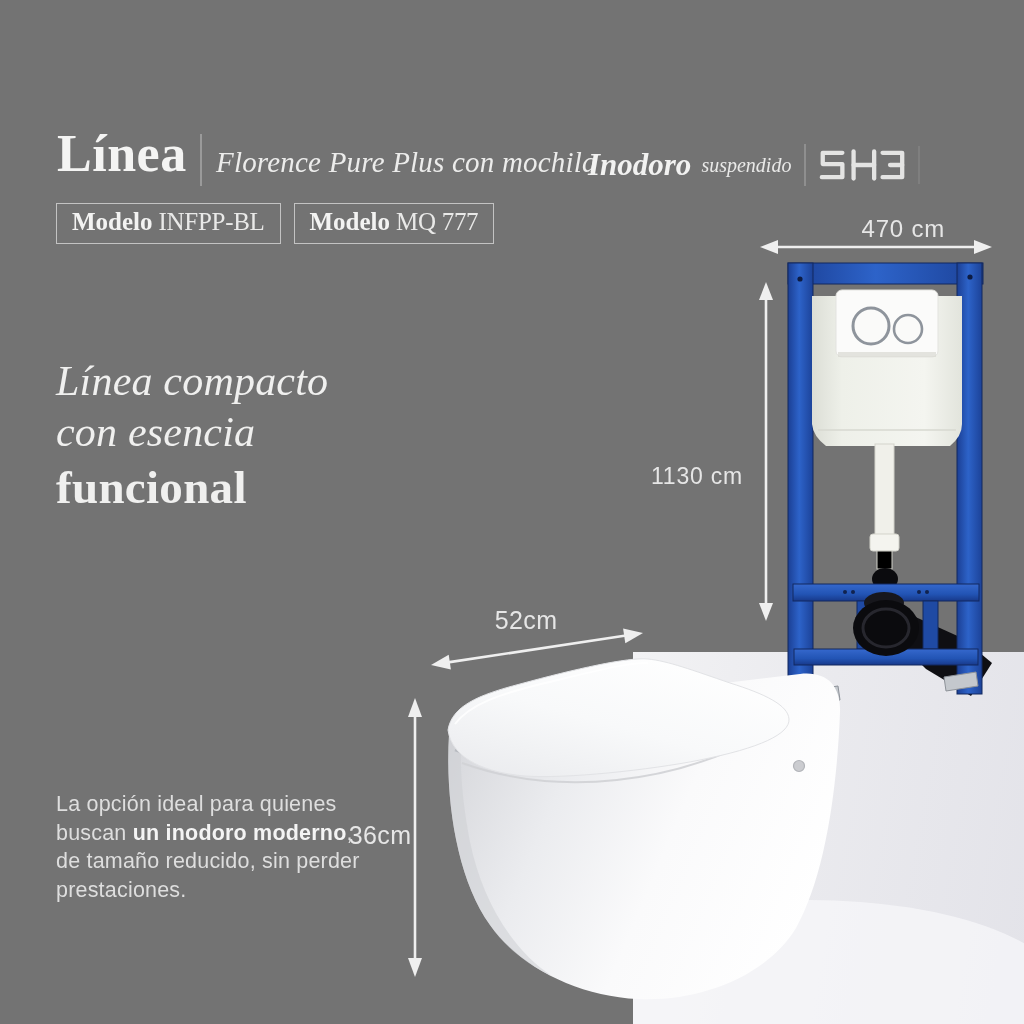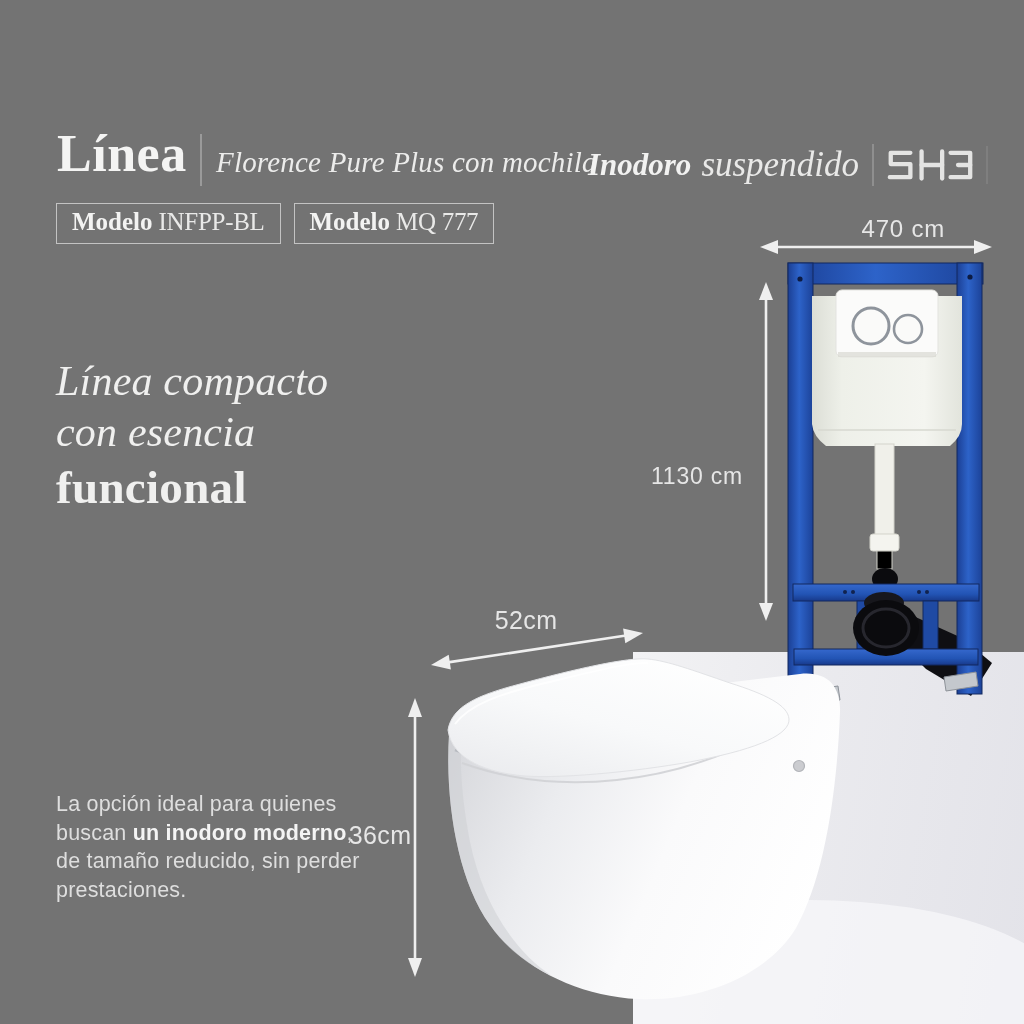--- a/index.html
+++ b/index.html
@@ -34,21 +34,21 @@
   .model-label{
     font-family:"Liberation Serif",serif;font-weight:700;
     font-size:25px;color:#f3f3f2;
   }
   .model-code{
     font-family:"Liberation Serif",serif;font-weight:400;
     font-size:25px;color:#e9e9e8;letter-spacing:-.3px;
   }
   .right-header{left:588px;top:142px;height:46px;display:flex;align-items:center;gap:13px;}
   .product-bold{font-family:"Liberation Serif",serif;font-weight:700;font-size:31px;color:#f2f2f1;font-style:italic;}
-  .product-italic{font-family:"Liberation Serif",serif;font-style:italic;font-size:35px;color:#e9e9e8;margin-left:-3px;}
+  .product-italic{font-family:"Liberation Serif",serif;font-style:italic;font-size:20px;color:#e9e9e8;margin-left:-3px;}
   .hdr-divider{width:2px;height:42px;background:#8f8f8f;}
   .hdr-divider.short{height:38px;background:#7f7f7f;}
   
   .tagline{left:56px;top:356px;color:#f0f0ef;}
   .tagline .it{
     font-family:"Liberation Serif",serif;font-style:italic;
     font-size:42px;line-height:51px;letter-spacing:.2px;
   }
   .tagline .bold{
     font-family:Liberation Serif, serif;font-weight:700;

